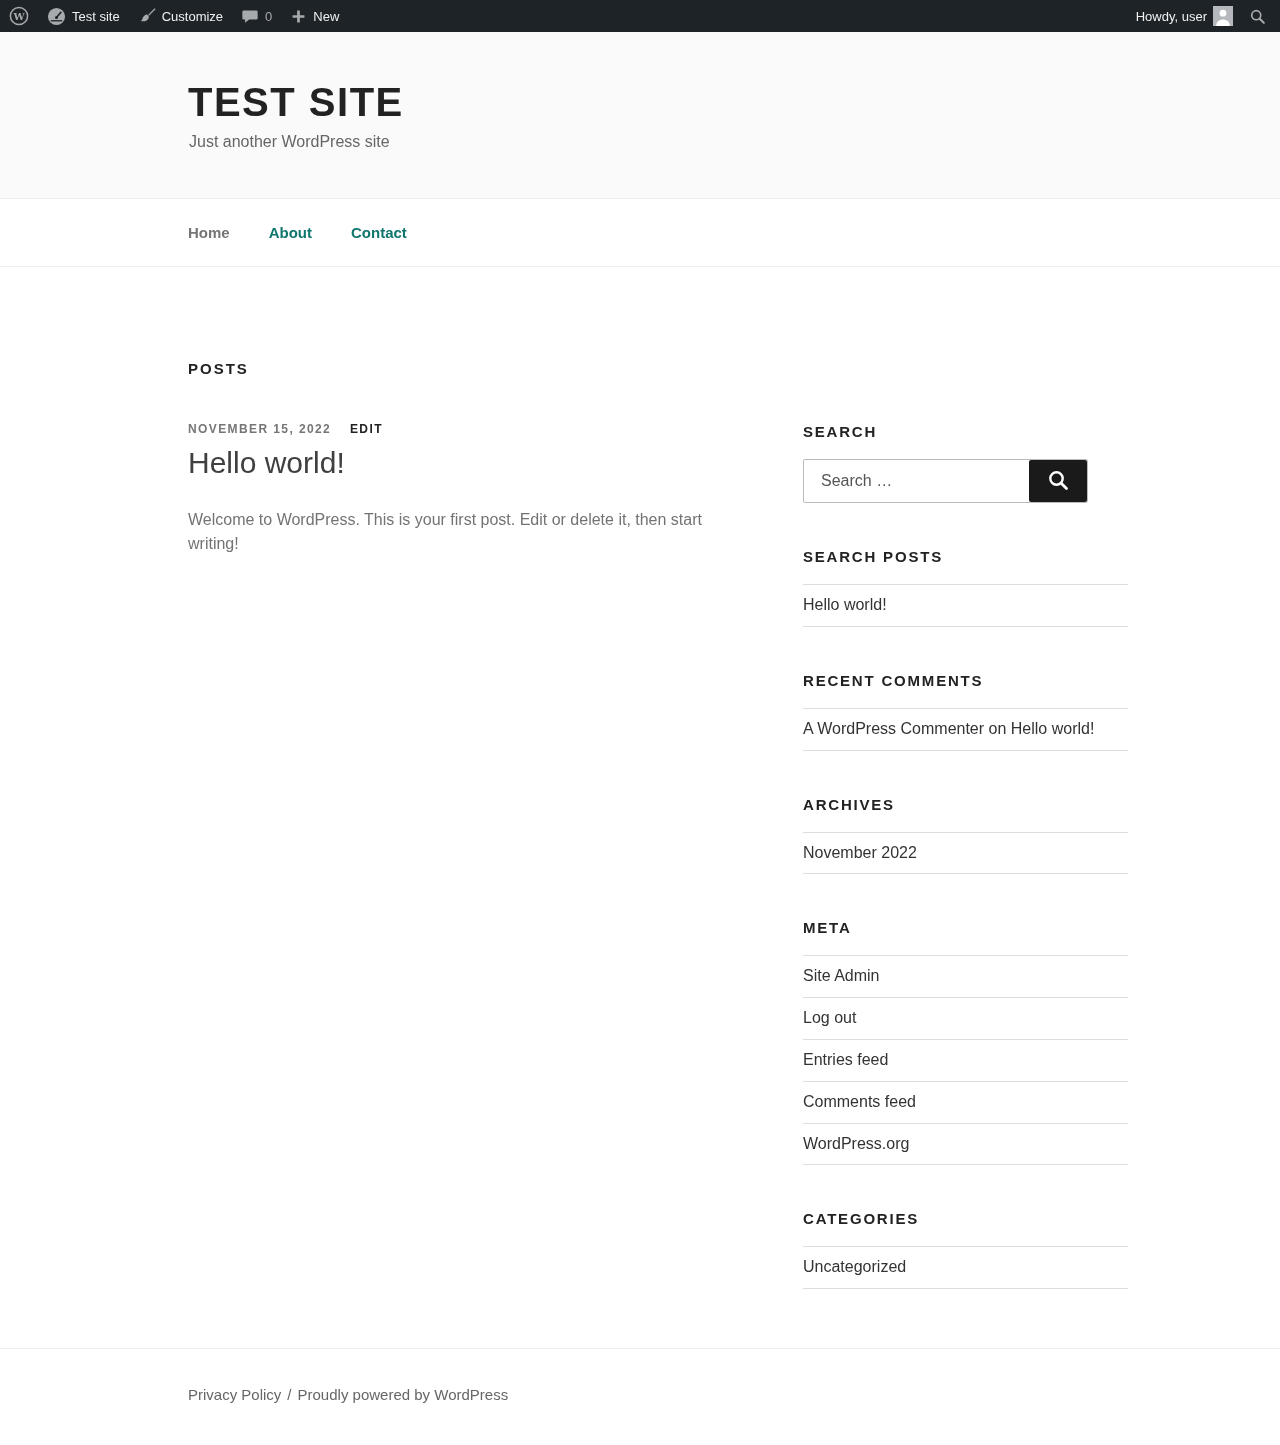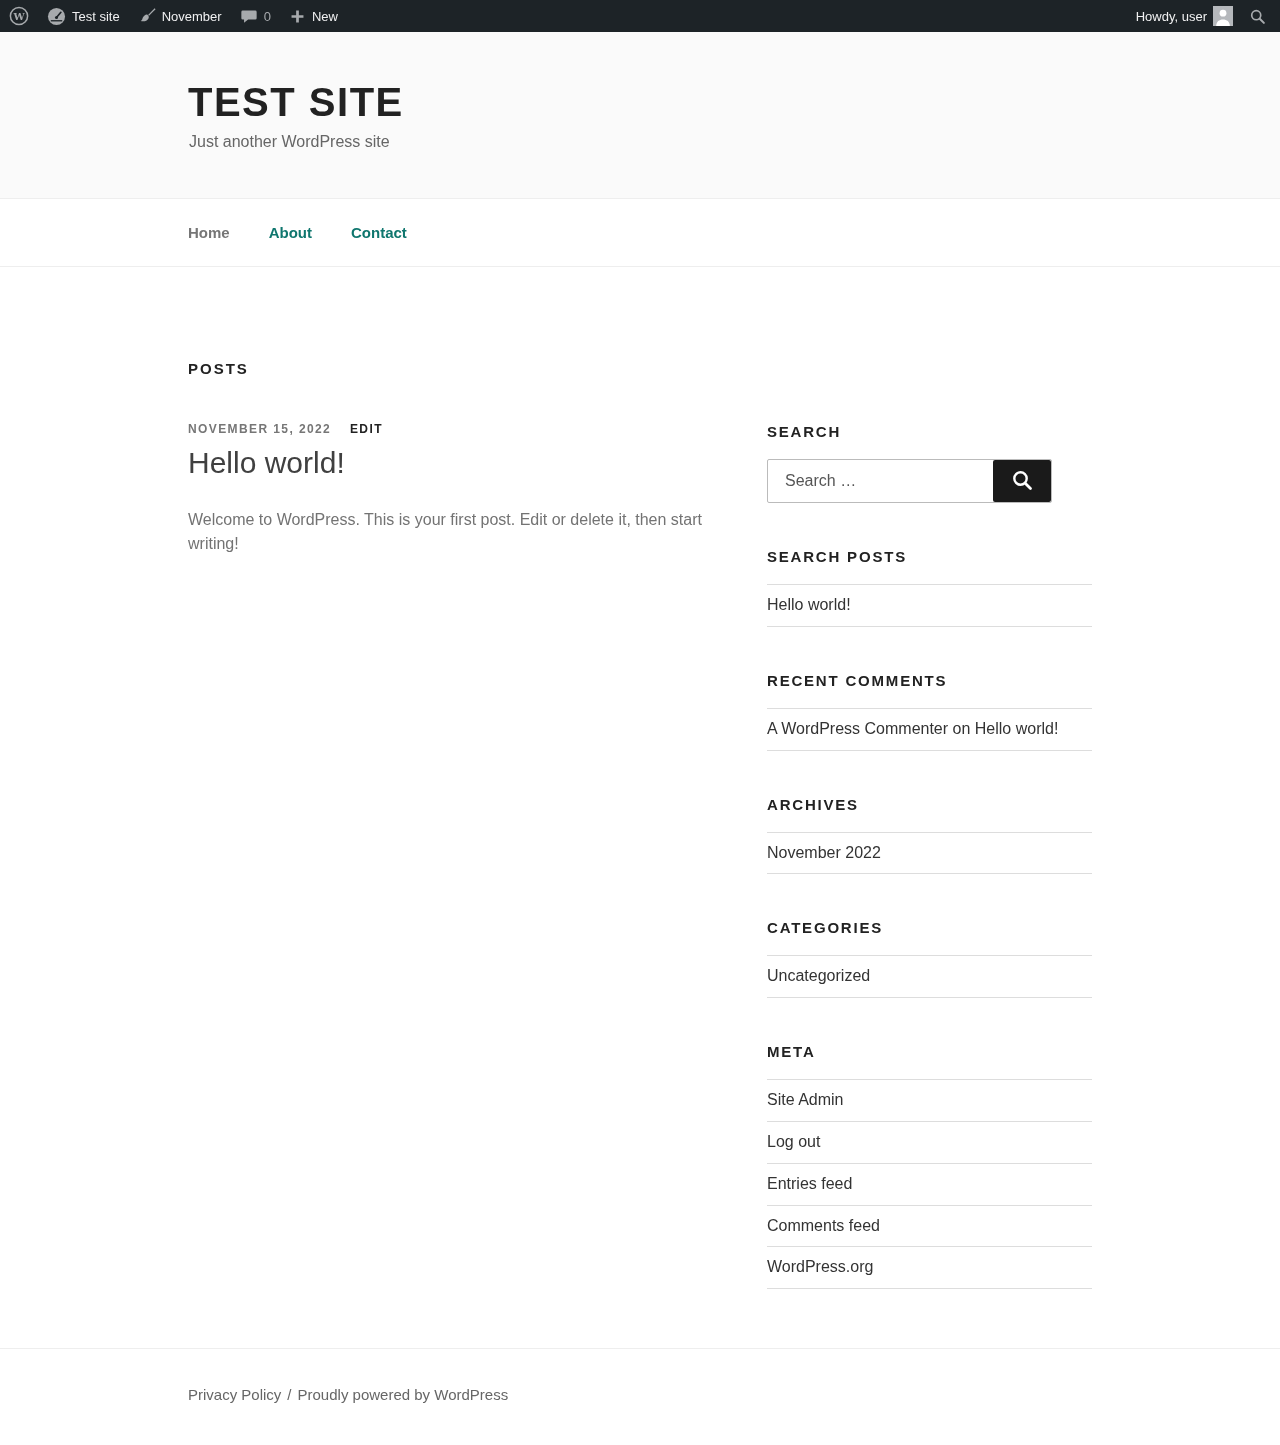--- a/index.html
+++ b/index.html
@@ -77,21 +77,21 @@
     min-height: 1081px;
     padding: 93px 0 0 188px;
   }
   .page-title {
     margin: 0 0 46px 0;
     font-size: 15px;
     font-weight: 700;
     letter-spacing: 2px;
     color: #222;
   }
-  .columns { display: flex; align-items: flex-start; }
+  .columns { display: flex; align-items: flex-start; gap: 36px; }
   .main-col { width: 552px; margin-right: 27px; }
   .sidebar-col { width: 325px; }
 
   .post-meta { font-size: 12px; font-weight: 700; letter-spacing: 1.4px; line-height: 1; }
   .post-date { color: #767676; }
   .edit-link { color: #222; margin-left: 14px; }
   .post-title {
     margin: 10px 0 0 0;
     font-size: 30px;
     font-weight: 400;
@@ -183,21 +183,21 @@
       </span>
       <span>Test site</span>
     </a>
     <a class="ab-item">
       <span class="ab-icon">
         <svg width="18" height="18" viewBox="0 0 20 20">
           <path d="M11.2 8.8 L18.5 1.5 L19.5 2.5 L12.2 9.8 Z" fill="#a7aaad"></path>
           <path d="M10.5 8.5 C12 10 12.5 11 11.5 13 C10.2 15.5 6.5 16.5 3 15.5 C5 14.5 4.6 13 5.4 11.6 C6.4 9.8 9 7.5 10.5 8.5 Z" fill="#a7aaad"></path>
         </svg>
       </span>
-      <span>November</span>
+      <span>Customize</span>
     </a>
     <a class="ab-item">
       <span class="ab-icon">
         <svg width="18" height="18" viewBox="0 0 20 20">
           <path d="M3 4 h14 a1.5 1.5 0 0 1 1.5 1.5 v7 a1.5 1.5 0 0 1 -1.5 1.5 h-8 l-4.5 3.5 v-3.5 h-1.5 a1.5 1.5 0 0 1 -1.5 -1.5 v-7 A1.5 1.5 0 0 1 3 4 Z" fill="#a7aaad"></path>
         </svg>
       </span>
       <span class="count">0</span>
     </a>
     <a class="ab-item">
@@ -290,36 +290,36 @@
       </section>
 
       <section class="widget">
         <h4 class="widget-title">ARCHIVES</h4>
         <ul class="widget-list">
           <li>November 2022</li>
         </ul>
       </section>
 
       <section class="widget">
-        <h4 class="widget-title">CATEGORIES</h4>
-        <ul class="widget-list">
-          <li>Uncategorized</li>
-        </ul>
-      </section>
-
-      <section class="widget">
         <h4 class="widget-title">META</h4>
         <ul class="widget-list">
           <li>Site Admin</li>
           <li>Log out</li>
           <li>Entries feed</li>
           <li>Comments feed</li>
           <li>WordPress.org</li>
         </ul>
       </section>
 
+      <section class="widget">
+        <h4 class="widget-title">CATEGORIES</h4>
+        <ul class="widget-list">
+          <li>Uncategorized</li>
+        </ul>
+      </section>
+
     </aside>
   </div>
 </div>
 
 <footer class="site-footer">
   <a>Privacy Policy</a><span class="footer-sep">/</span><a>Proudly powered by WordPress</a>
 </footer>
 
 </body></html>

